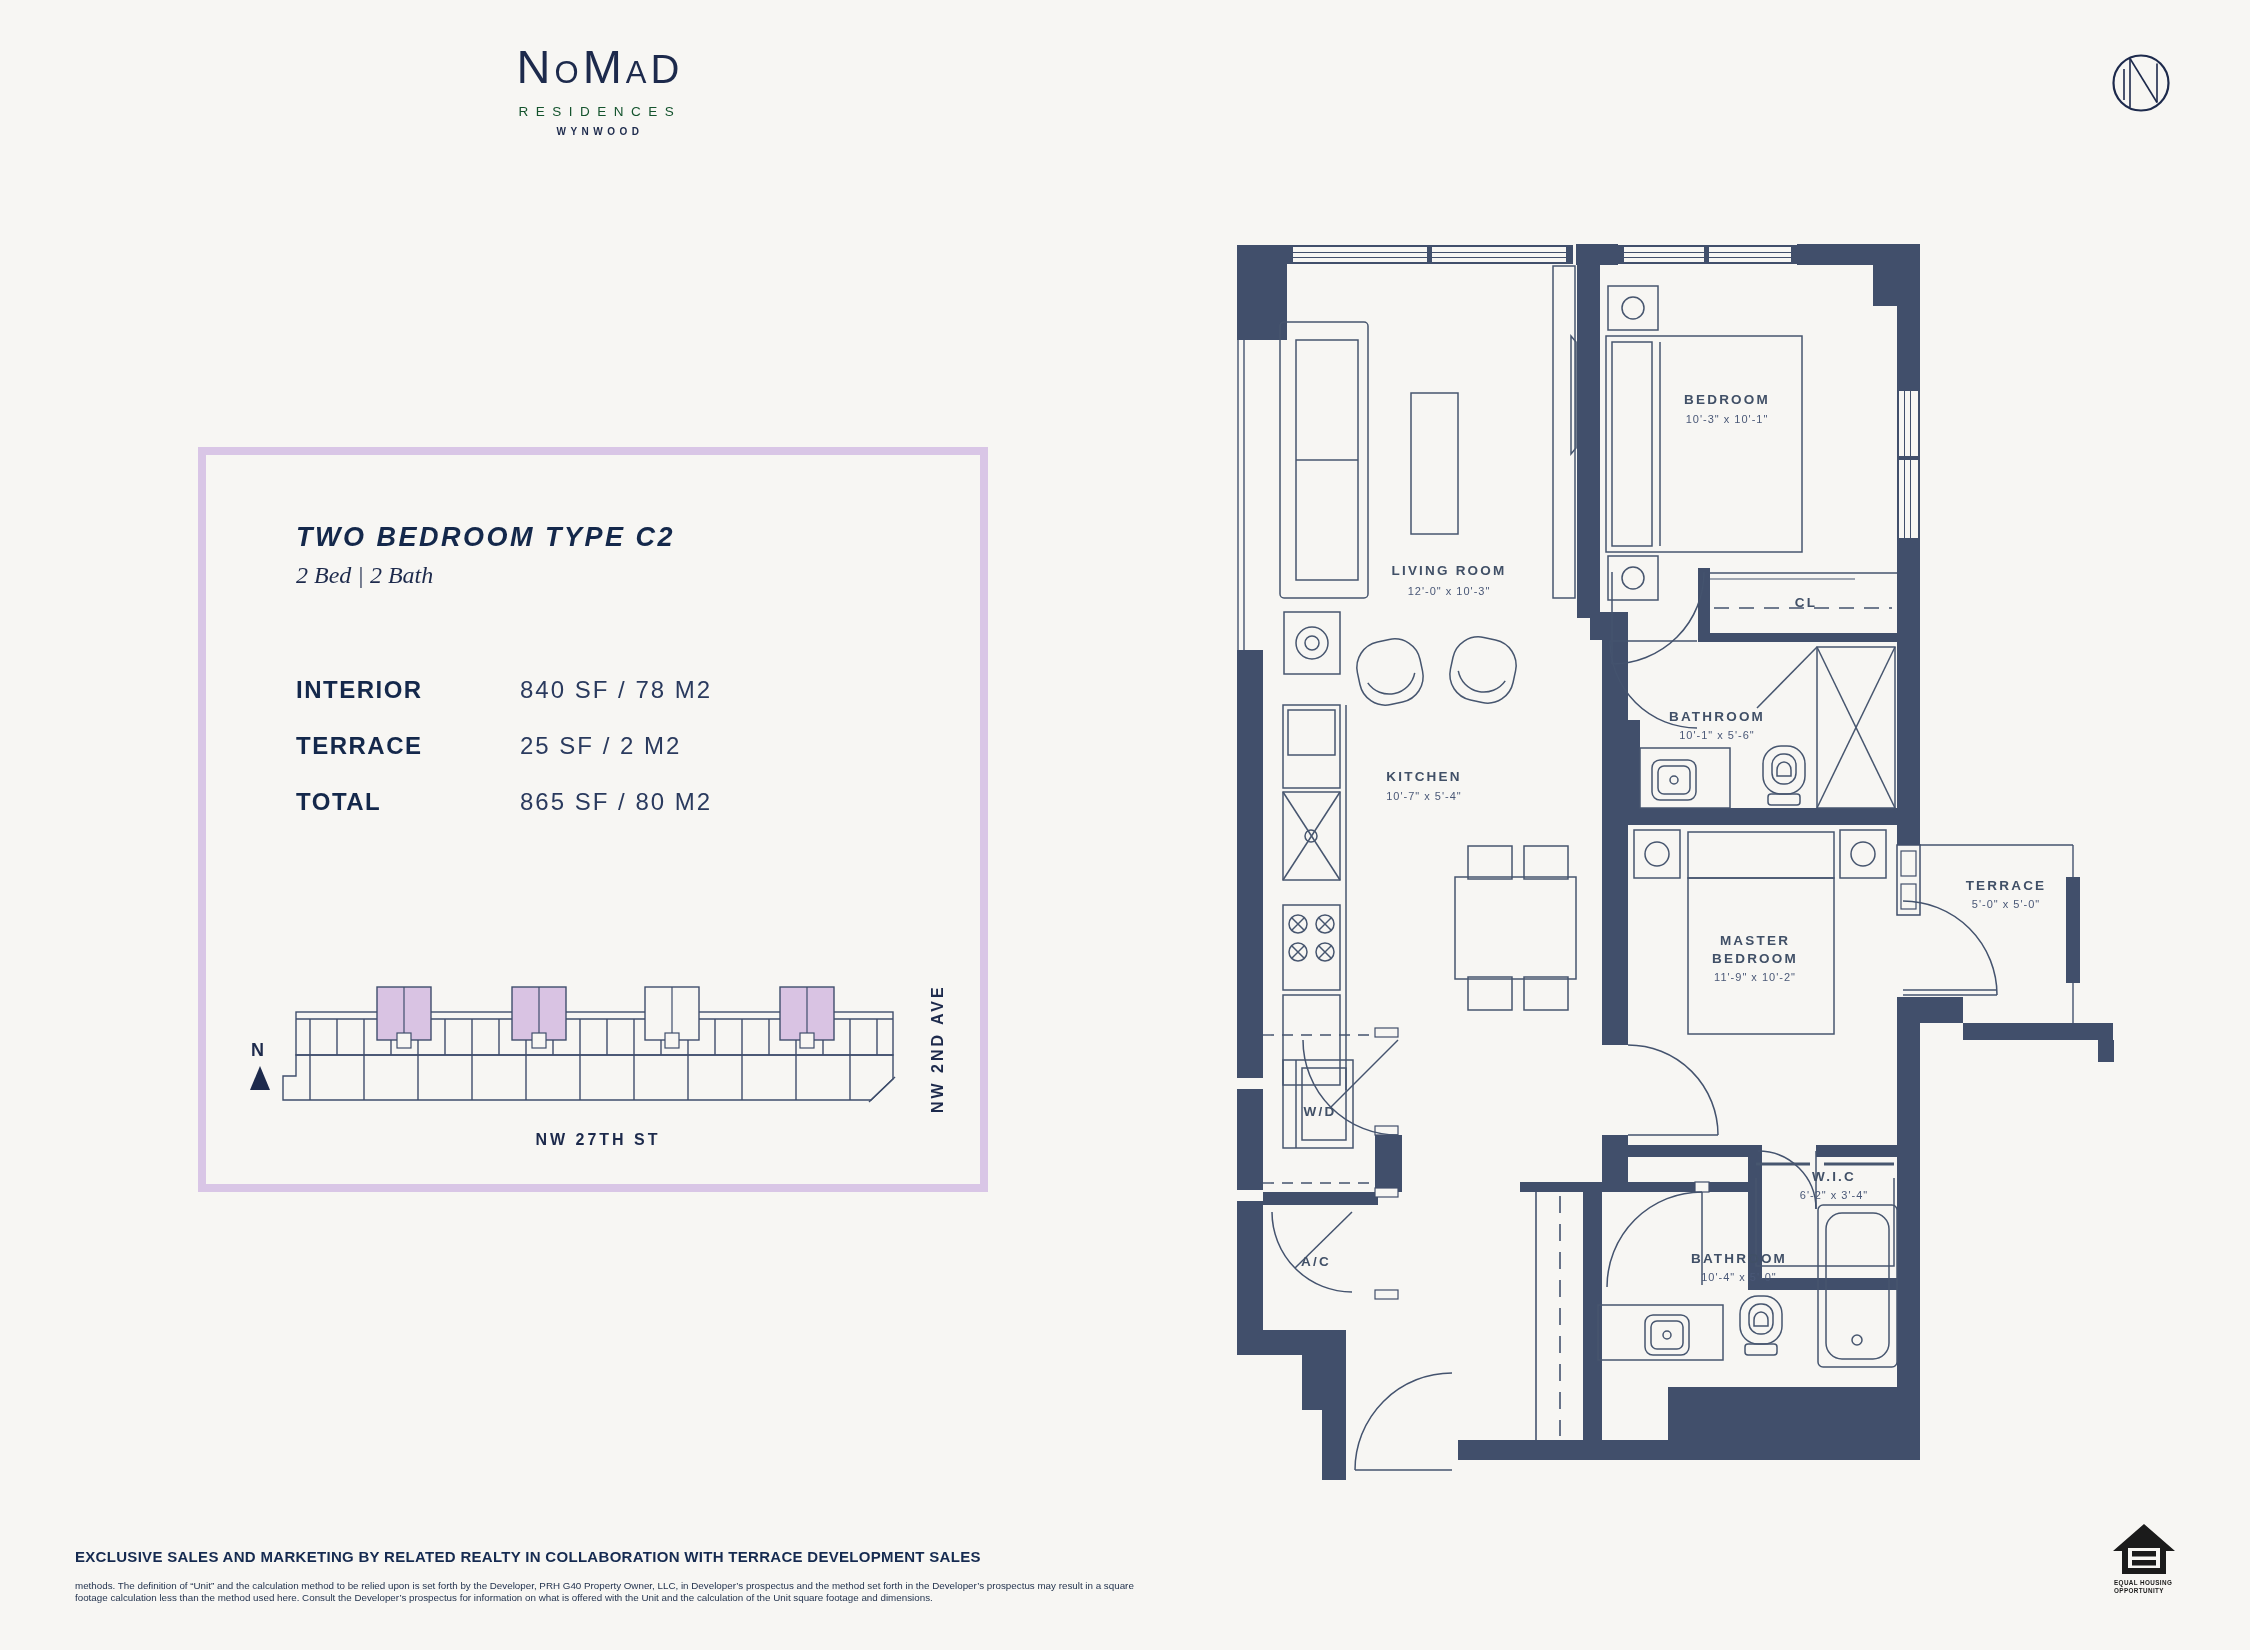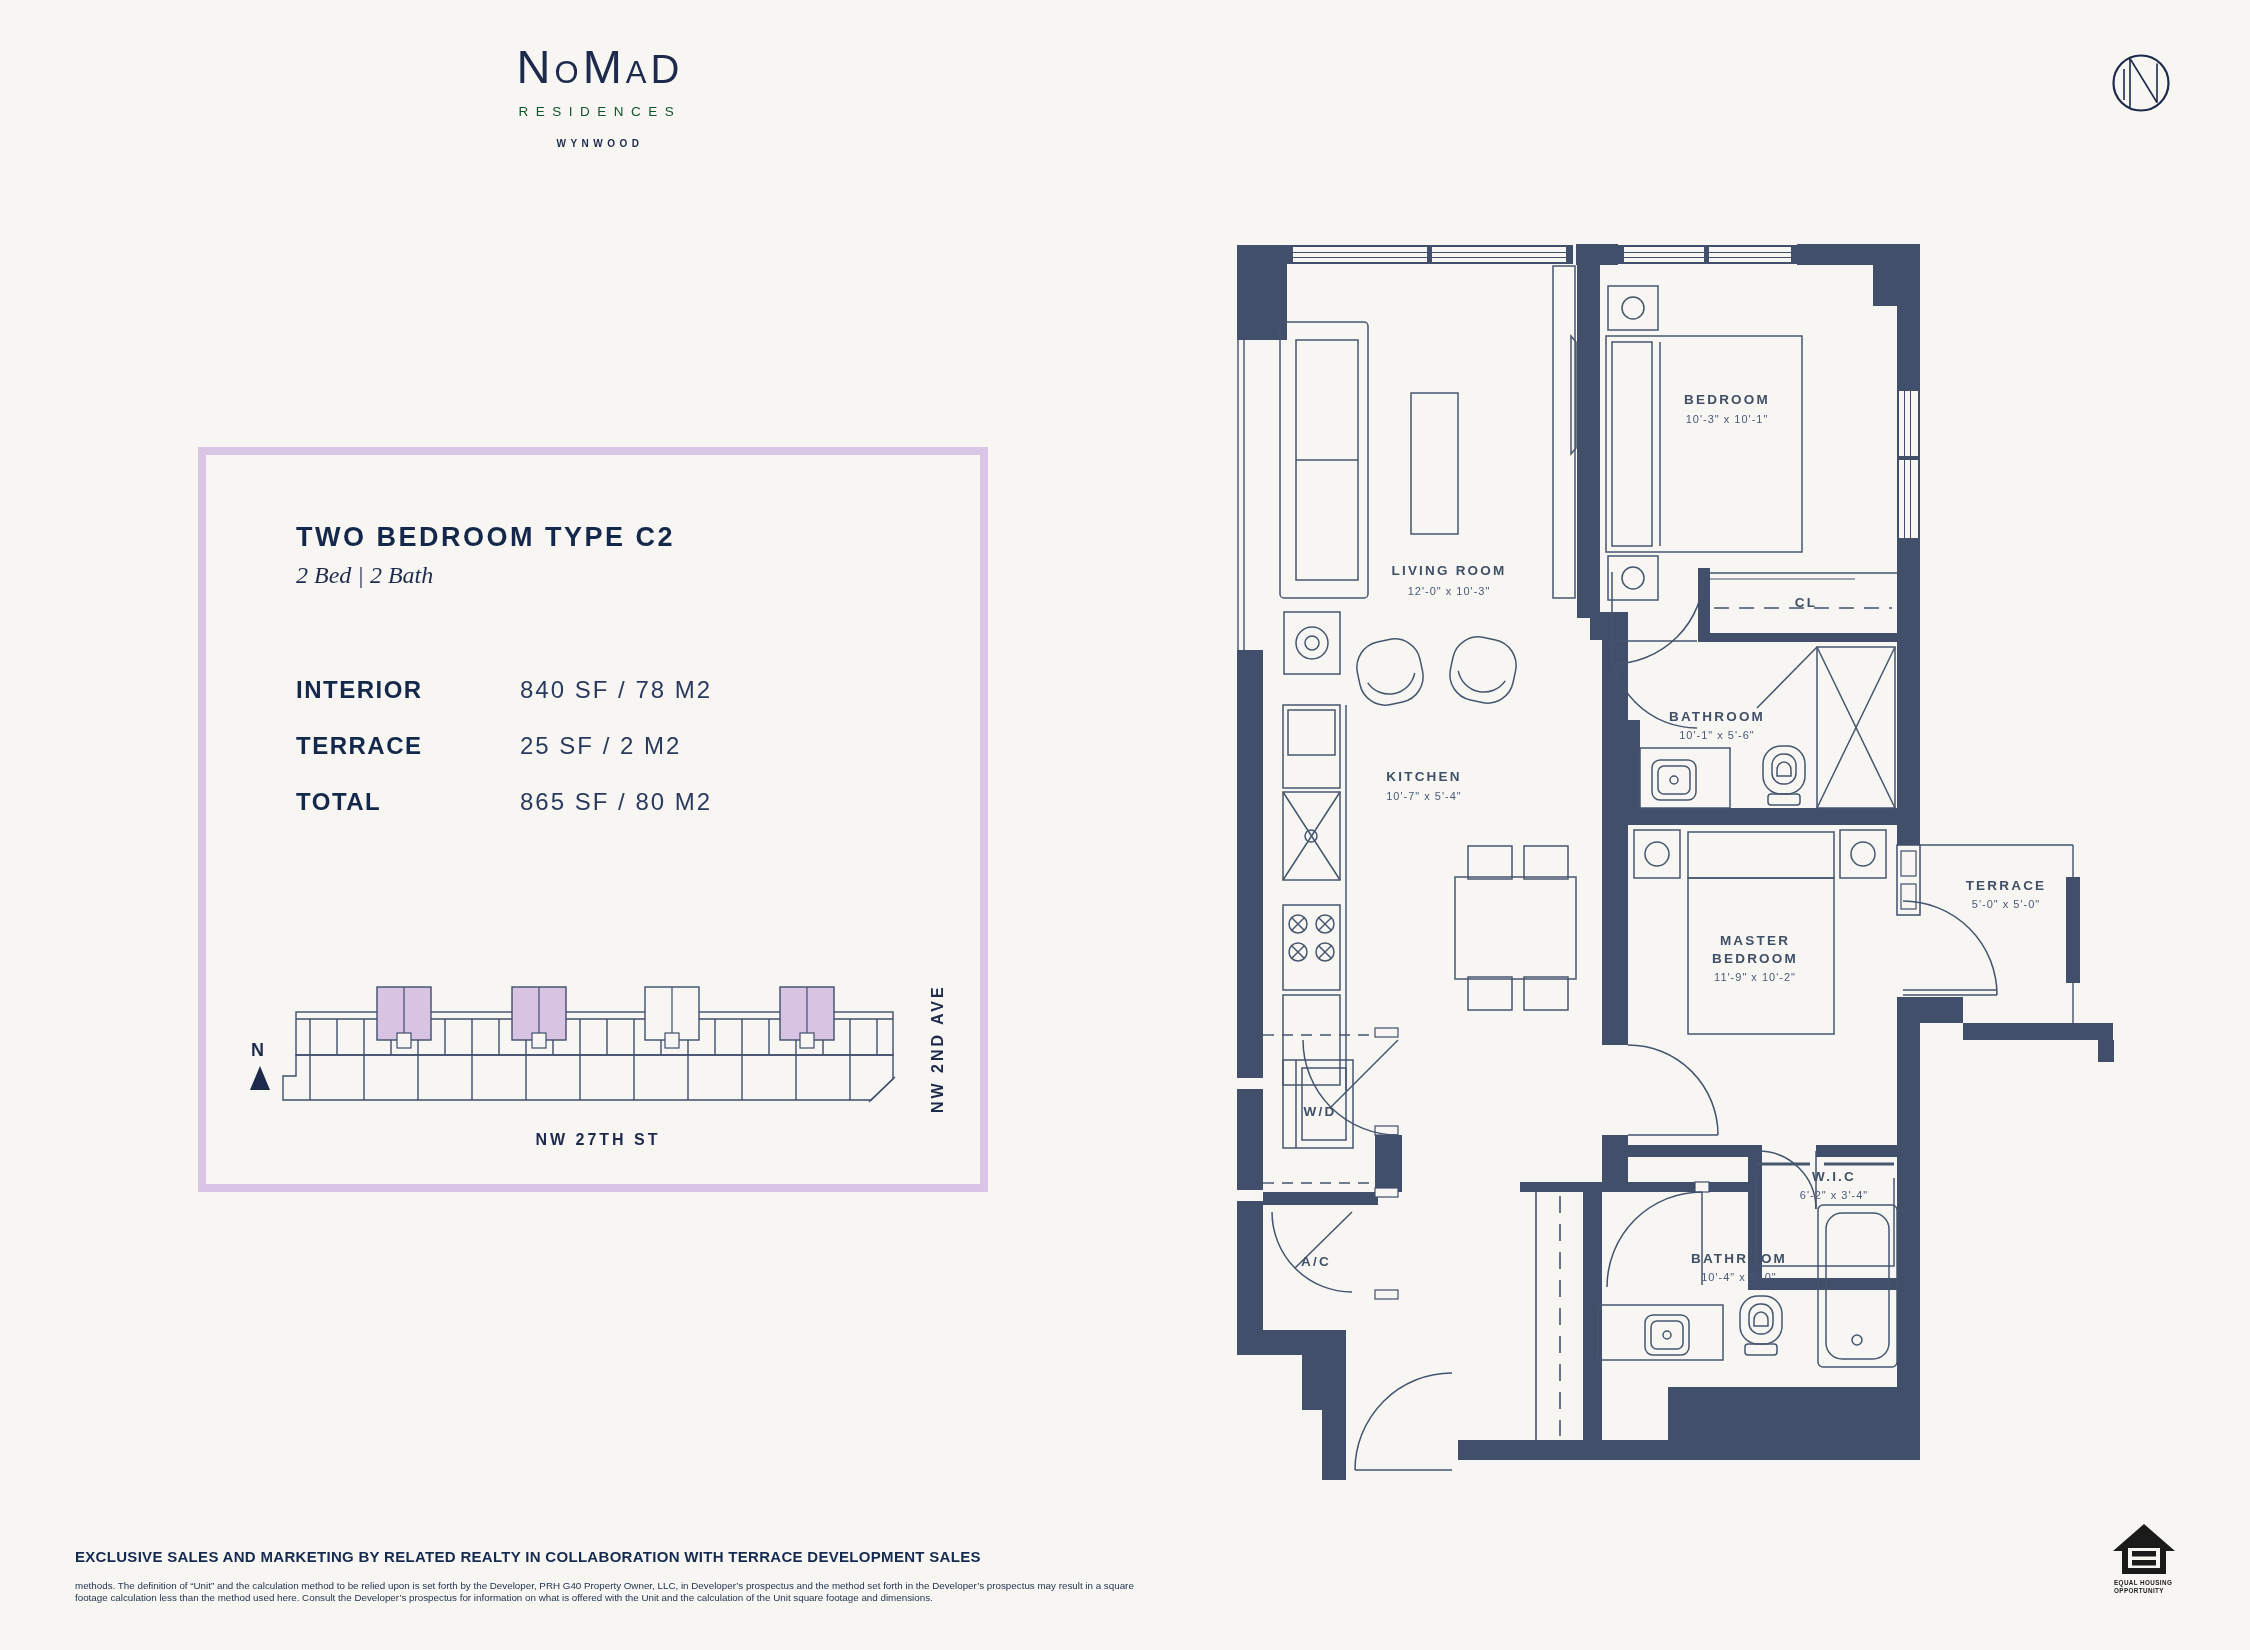--- a/index.html
+++ b/index.html
@@ -11,27 +11,27 @@
   }
   .abs{position:absolute;}
   
   .brand{left:430px;top:38px;width:340px;text-align:center;}
   .wordmark{color:#1d2a4c;font-weight:500;letter-spacing:4px;line-height:58px;height:62px;}
   .wordmark span{display:inline-block;vertical-align:baseline;}
   .L-big{font-size:47px;}
   .L-small{font-size:31px;}
   .L-mid{font-size:40px;}
   .residences{font-size:13.5px;letter-spacing:7.5px;color:#14532d;margin-top:4px;}
-  .wynwood{font-size:10px;font-weight:700;letter-spacing:4.5px;color:#1d2a4c;margin-top:19px;}
+  .wynwood{font-size:10px;font-weight:700;letter-spacing:4.5px;color:#1d2a4c;margin-top:7px;}
   
   .infobox{
     left:198px;top:447px;width:790px;height:745px;box-sizing:border-box;
     border:8px solid #d9c6e6;background:transparent;
   }
-  .unit-title{left:296px;top:522px;font-size:27px;font-weight:700;letter-spacing:2.5px;color:#14284b;}
+  .unit-title{left:296px;top:522px;font-size:27px;font-weight:700;letter-spacing:2.5px;color:#14284b;font-style:italic;}
   .unit-sub{left:296px;top:562px;font-size:24px;font-style:italic;font-family:"Liberation Serif",serif;color:#1d2a4c;}
   .stats{left:296px;top:648px;}
   .stat-row{display:flex;margin-bottom:13px;margin-top:28px;}
   .stat-label{width:224px;font-size:24px;font-weight:700;letter-spacing:1.5px;color:#14284b;}
   .stat-value{font-size:24px;letter-spacing:2px;color:#2a3a5e;}
   
   .footer-head{left:75px;top:1548px;font-size:15px;font-weight:700;letter-spacing:0.3px;color:#152a50;}
   .disclaimer{left:75px;top:1580px;width:1200px;font-size:9.8px;line-height:12.4px;color:#24344f;}
   svg text{font-family:"Liberation Sans",sans-serif;}
   .room-name{font-size:13.5px;font-weight:600;letter-spacing:2.2px;fill:#415067;}

